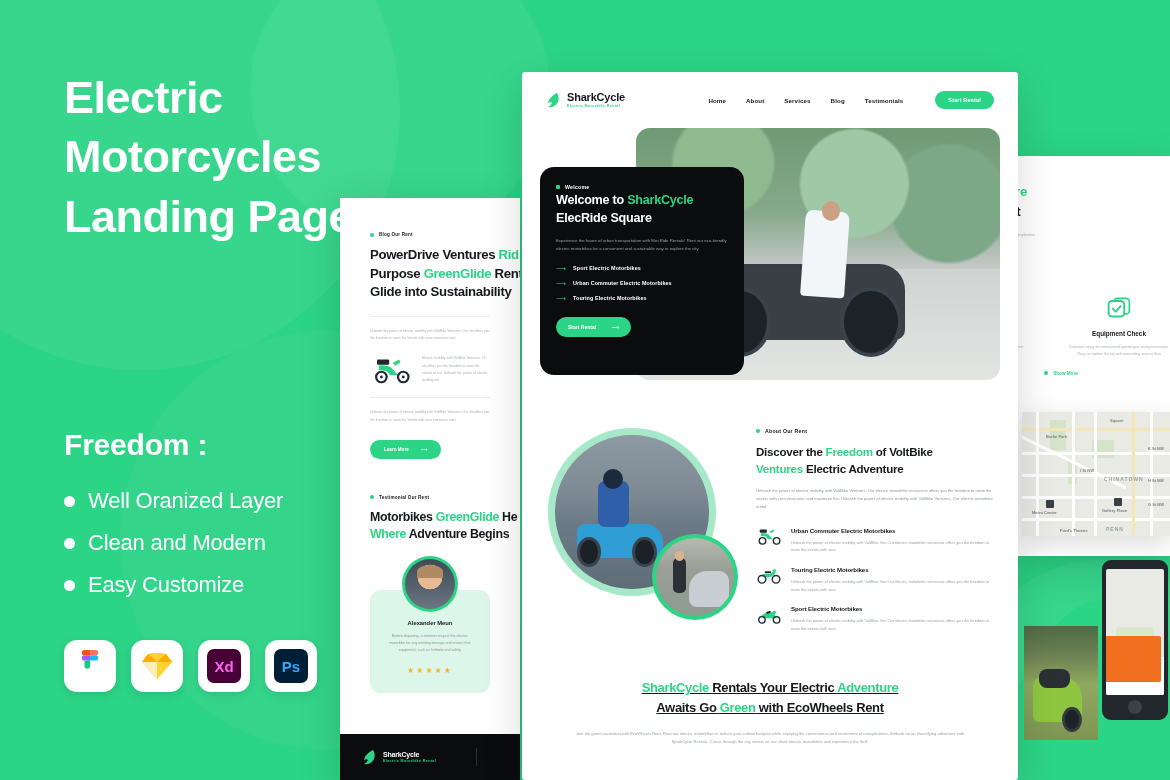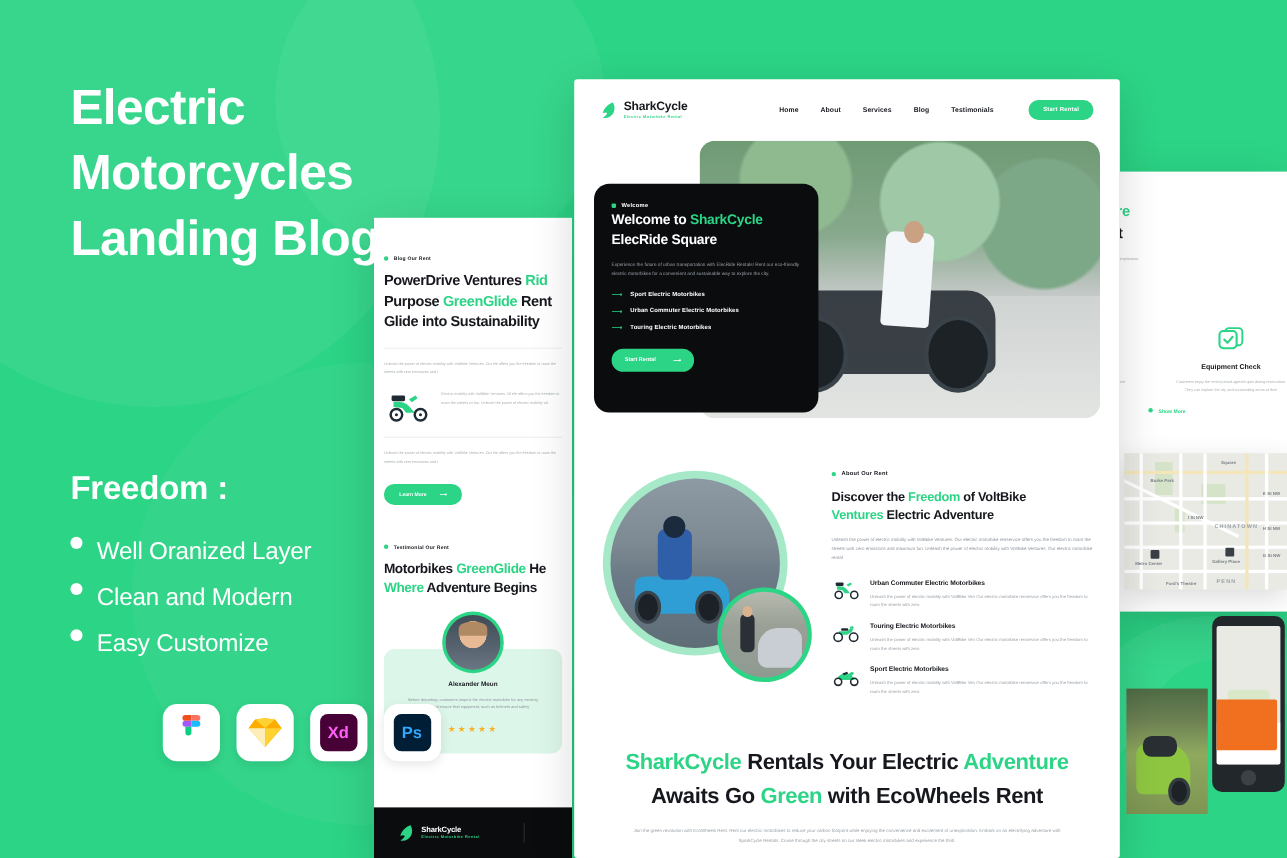--- a/index.html
+++ b/index.html
@@ -30,28 +30,28 @@
     color: #ffffff; font-size: 45px; line-height: 1.32;
     font-weight: 800; letter-spacing: -0.5px;
   }
   .promo .featured {
     color: #ffffff; font-size: 30px; font-weight: 700;
     margin-top: 182px; letter-spacing: -0.2px;
   }
   .promo ul { list-style: none; margin-top: 26px; }
   .promo li {
     color: #ffffff; font-size: 22px; font-weight: 500;
-    margin-bottom: 16px; display: flex; align-items: flex-start; gap: 13px;
+    margin-bottom: 16px; display: flex; align-items: center; gap: 13px;
     letter-spacing: -0.2px;
   }
   .promo li .dot {
     width: 11px; height: 11px; border-radius: 50%;
     background: #ffffff; flex: 0 0 11px;
   }
-  .apps { display: flex; gap: 15px; margin-top: 42px; justify-content: center; }
+  .apps { display: flex; gap: 15px; margin-top: 42px; }
   .app-tile {
     width: 52px; height: 52px; border-radius: 13px; background: #ffffff;
     display: flex; align-items: center; justify-content: center;
     box-shadow: 0 3px 10px rgba(0,0,0,.10);
   }
   .app-inner { width: 34px; height: 34px; display:flex; align-items:center; justify-content:center;
                border-radius: 7px; font-size: 15px; font-weight: 700; }
   .xd  { background: #470137; color: #ff61f6; }
   .ps  { background: #001e36; color: #31a8ff; }
 
@@ -201,25 +201,25 @@
     margin-top: 9px; font-size: 4.1px; line-height: 1.95; color: #8d949b;
   }
   .feat-list { margin-top: 16px; display: flex; flex-direction: column; gap: 12px; }
   .feat { display: flex; gap: 9px; }
   .feat .ico { flex: 0 0 26px; height: 20px; display:flex; align-items:center; }
   .feat h4 { font-size: 6.1px; font-weight: 800; color: #16181d; letter-spacing: -0.1px; }
   .feat p  { margin-top: 5px; font-size: 3.9px; line-height: 1.95; color: #9aa1a7; }
 
   
   .cta { padding: 46px 36px 0; text-align: center; }
-  .cta h3 { font-size: 20px; line-height: 1.55; font-weight: 800; color: #16181d; letter-spacing: -0.35px; }
+  .cta h3 { font-size: 13px; line-height: 1.55; font-weight: 800; color: #16181d; letter-spacing: -0.35px; text-decoration: underline; }
   .cta p { margin: 11px auto 0; max-width: 398px; font-size: 4.1px; line-height: 2; color: #9aa1a7; }
 
   
-  .pl-pad { padding: 34px 9px 0; }
+  .pl-pad { padding: 34px 30px 0; }
   .pl-eyebrow { display:flex; align-items:center; gap:5px; }
   .pl-eyebrow .sq { width:4px; height:4px; border-radius:50%; background:#2cd486; }
   .pl-eyebrow span { font-size: 4.6px; font-weight: 800; color:#16181d; letter-spacing:.2px; }
   .pl-title { margin-top: 9px; font-size: 13.2px; line-height: 1.42; font-weight: 800; color:#16181d;
               letter-spacing:-0.35px; white-space: nowrap; }
   .pl-rule { margin: 14px 0 0; height:1px; background:#ecefee; }
   .pl-para { margin-top: 11px; font-size: 3.4px; line-height: 2.1; color:#a9b0b5; }
   .pl-row { margin-top: 13px; display:flex; gap:10px; align-items:flex-start; }
   .pl-row .txt { font-size: 3.4px; line-height: 2.1; color:#a9b0b5; flex:1; }
   .pl-btn { margin-top: 16px; background:#2cd486; color:#fff; border:none; border-radius:20px;
@@ -313,21 +313,21 @@
 
   <div class="blob b1"></div>
   <div class="blob b2"></div>
   <div class="blob b3"></div>
   <div class="blob b4"></div>
   <div class="green-circle-br"></div>
 
   <div class="promo">
     <h1>
       <span>Electric Motorcycles</span><br>
-      <span>Landing Blog</span>
+      <span>Landing Page</span>
     </h1>
 
     <div class="featured">Freedom :</div>
 
     <ul>
       <li>
         <span class="dot"></span>
         <span>Well Oranized Layer</span>
       </li>
       <li>

